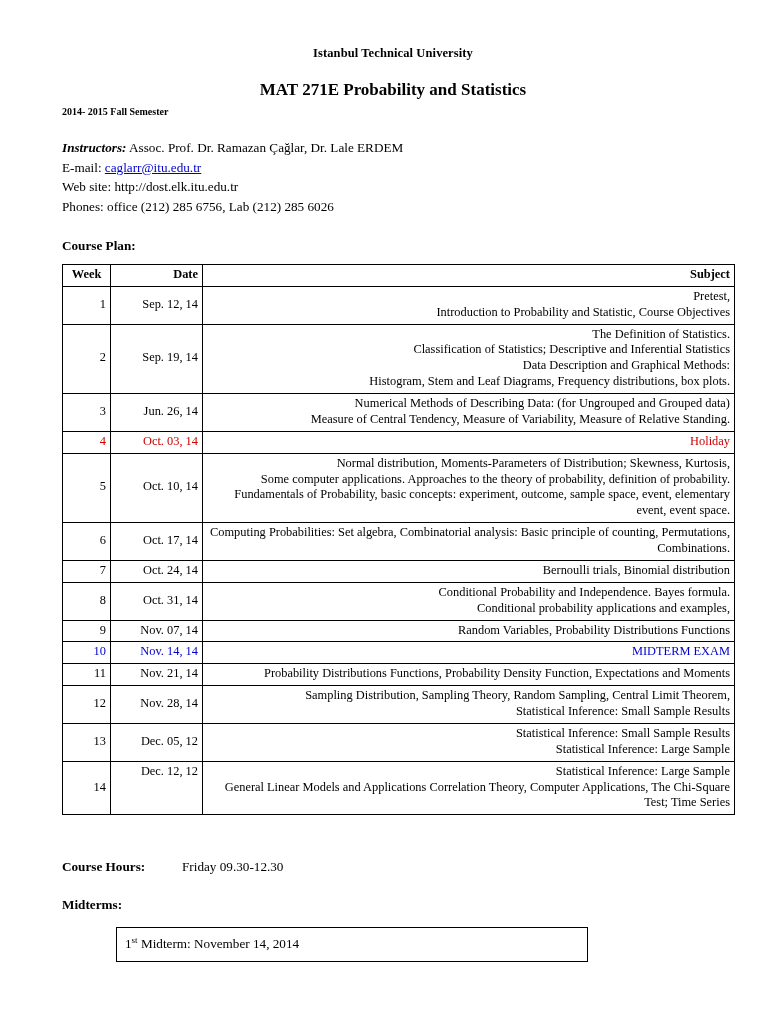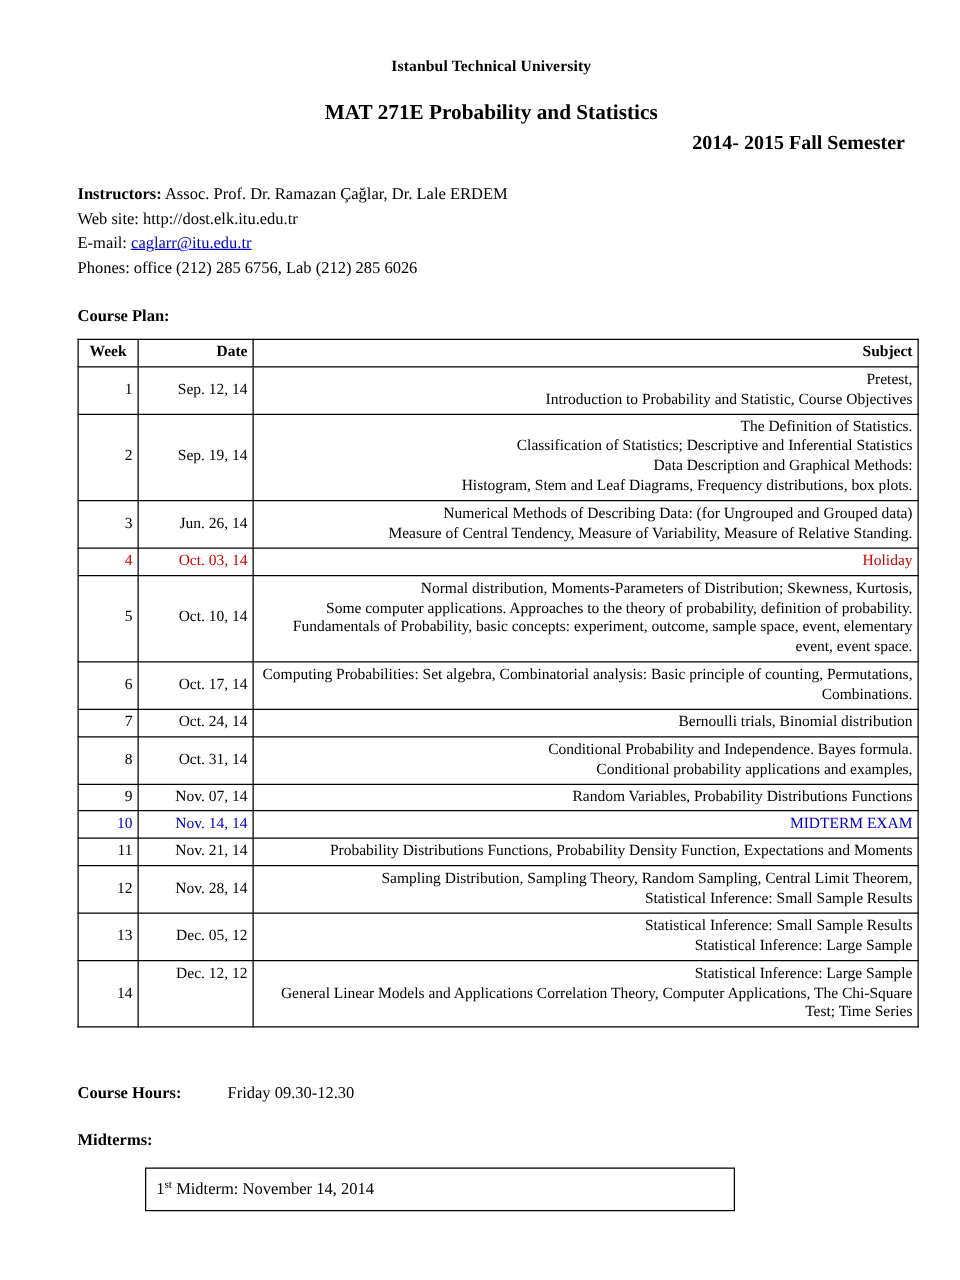--- a/index.html
+++ b/index.html
@@ -30,35 +30,36 @@
     margin: 0 0 18px 0;
   }
   .course-title {
     text-align: center;
     font-weight: bold;
     font-size: 17px;
     line-height: 1.35;
     margin: 0 0 4px 0;
   }
   .course-sub {
-    text-align: right;
-    font-weight: bold;
-    font-size: 16px;
+    text-align: left;
+    font-weight: bold;
+    font-size: 10px;
     margin: 0 0 22px 0;
   }
   .meta {
     font-size: 13.2px;
     line-height: 1.42;
     margin: 0 0 0 0;
   }
   .meta div {
     margin-bottom: 1px;
   }
   .meta b {
     font-weight: bold;
+    font-style: italic;
   }
   .mail-link {
     color: #0000cc;
     text-decoration: underline;
   }
   .course-plan-label {
     font-weight: bold;
     font-size: 13.2px;
     margin: 21px 0 10px 0;
   }
@@ -120,24 +121,24 @@
 
   <div class="univ">Istanbul Technical University</div>
 
   <div class="course-title">MAT 271E Probability and Statistics</div>
   <div class="course-sub">2014- 2015 Fall Semester</div>
 
   <div class="meta">
     <div>
       <b>Instructors:</b><span> Assoc. Prof. Dr. Ramazan Çağlar, Dr. Lale ERDEM</span>
     </div>
-    <div>Web site: http://dost.elk.itu.edu.tr</div>
     <div>
       <span>E-mail: </span><a class="mail-link" href="#">caglarr@itu.edu.tr</a>
     </div>
+    <div>Web site: http://dost.elk.itu.edu.tr</div>
     <div>Phones: office (212) 285 6756, Lab (212) 285 6026</div>
   </div>
 
   <div class="course-plan-label">Course Plan:</div>
 
   <table class="plan">
     <colgroup>
       <col class="col-week">
       <col class="col-date">
       <col class="col-subject">

